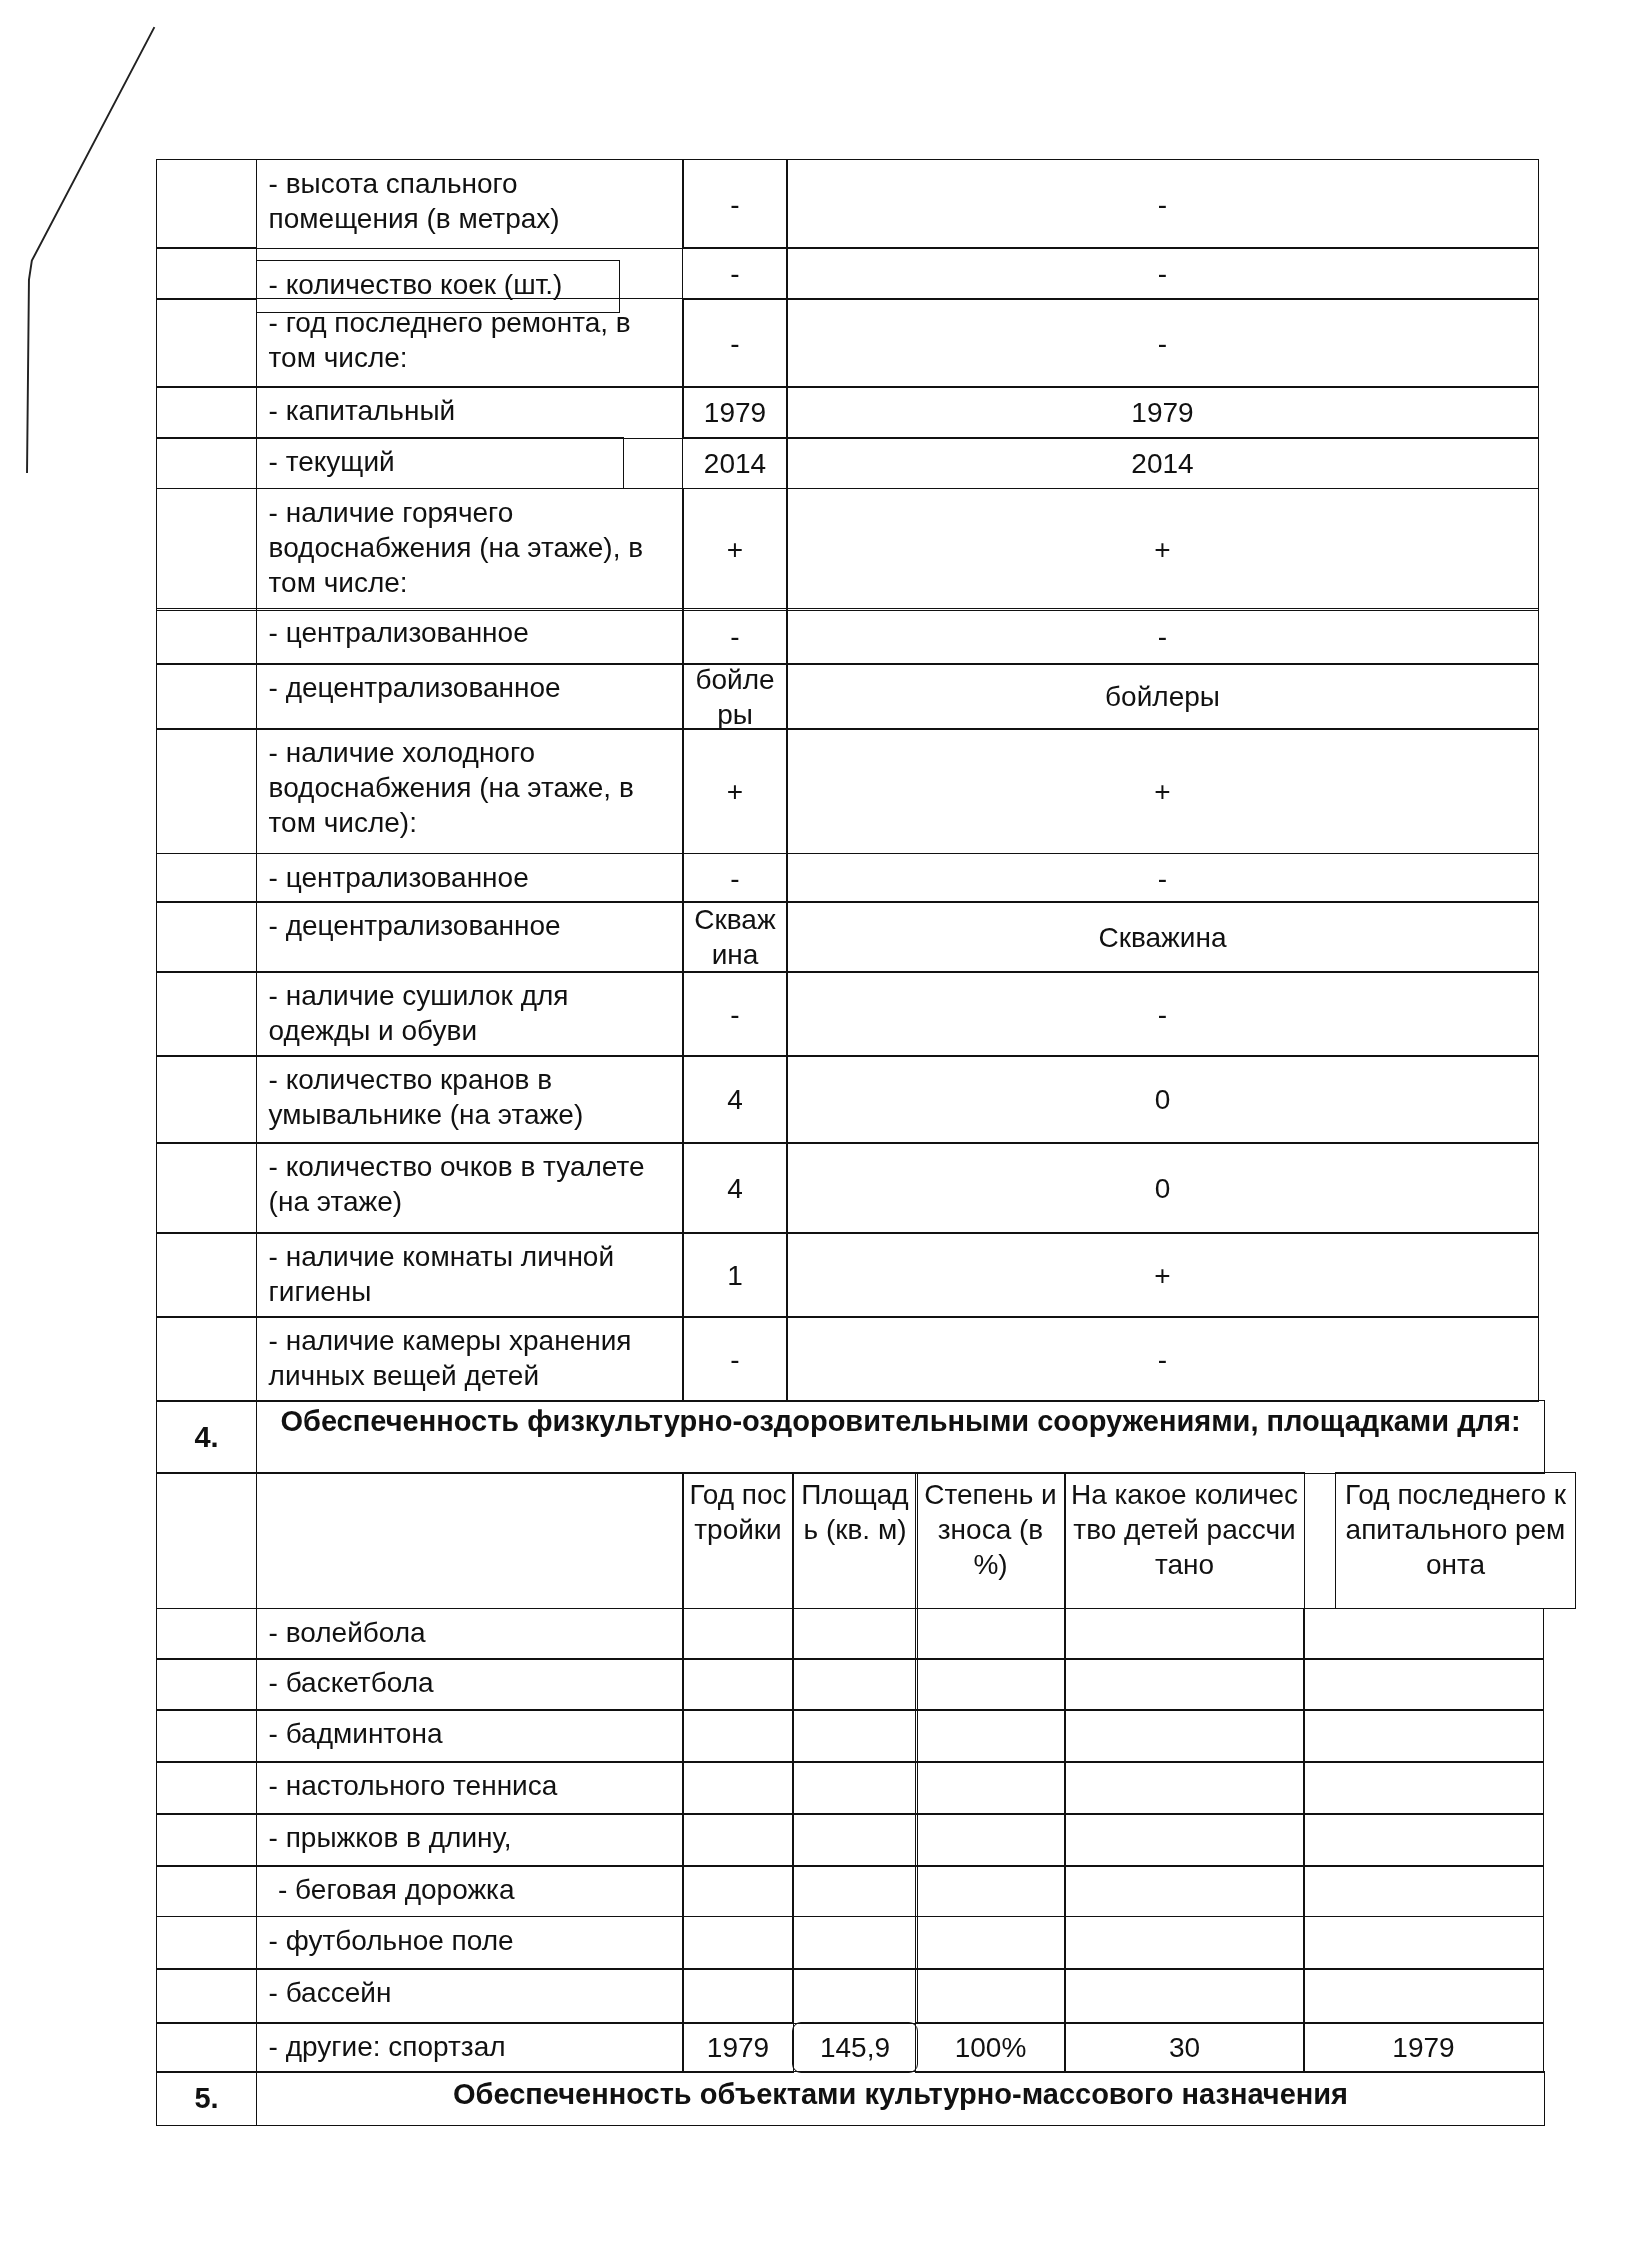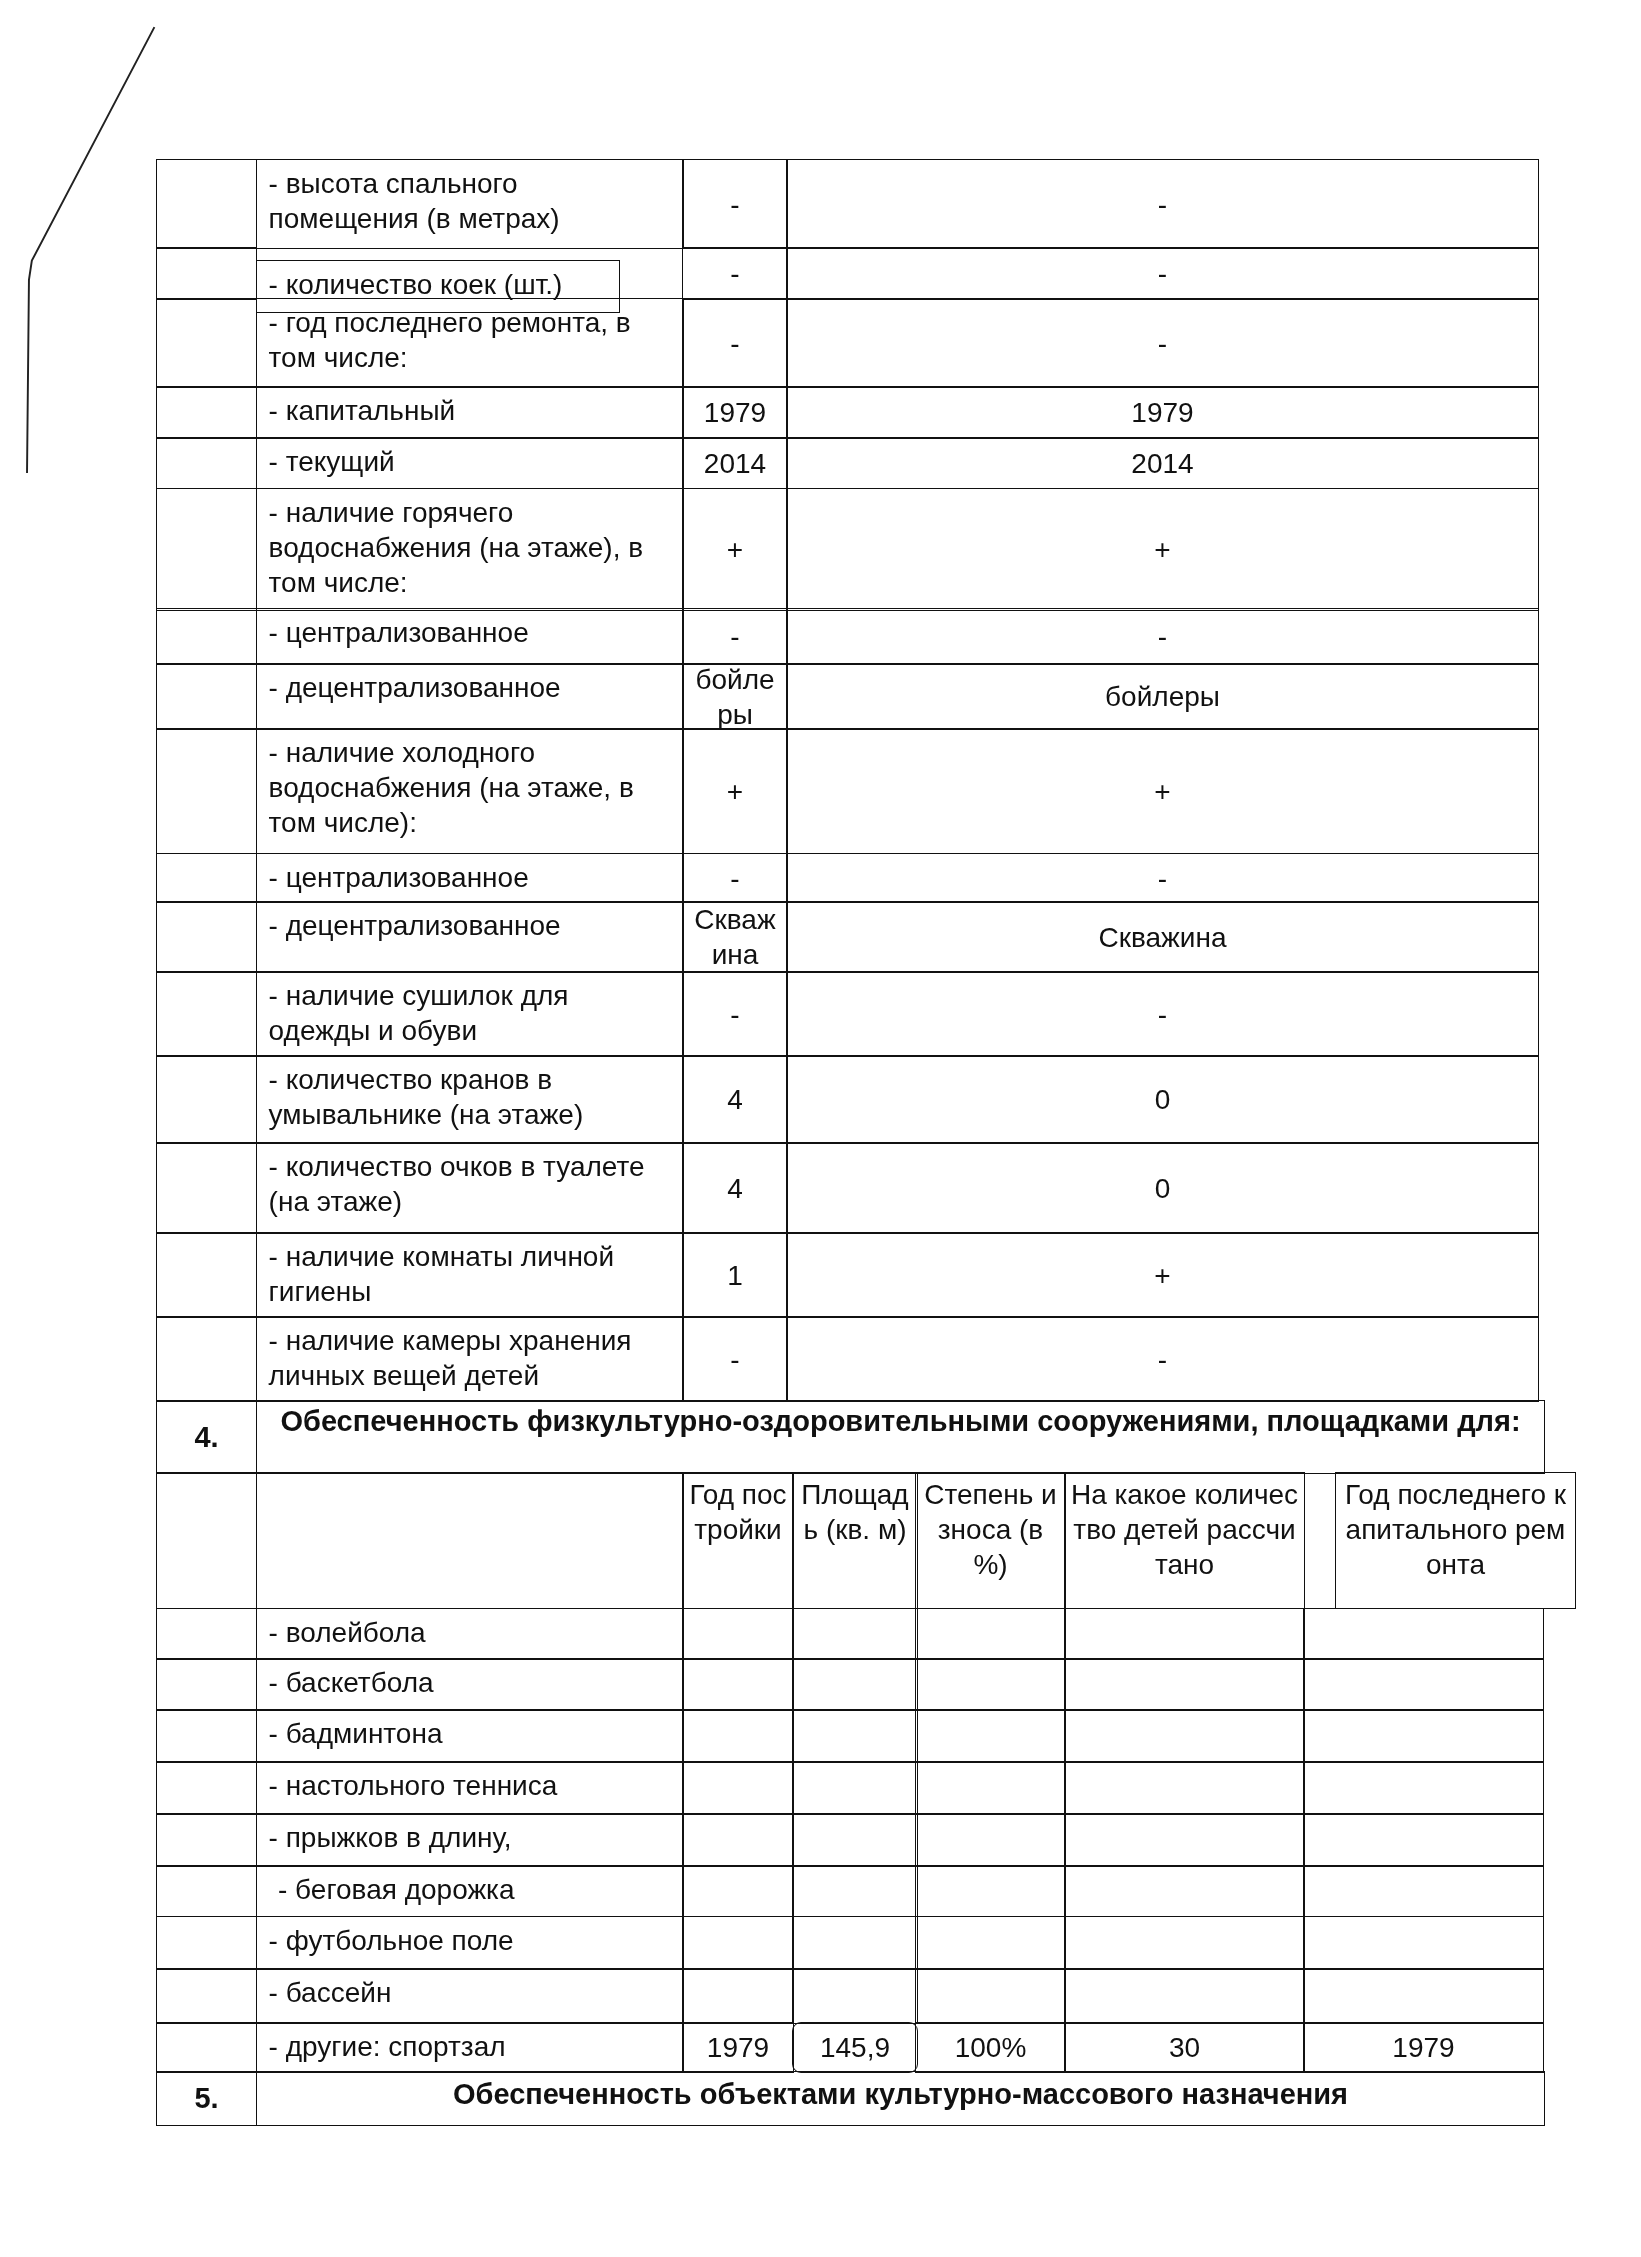--- a/index.html
+++ b/index.html
@@ -49,21 +49,21 @@
     </div>
     <div class="cell " style="left: 156px; top: 386px; width: 101px; height: 53px;"></div>
     <div class="cell lbl" style="left: 256px; top: 386px; width: 428px; height: 53px;"><span>- капитальный</span></div>
     <div class="cell ctr" style="left: 682px; top: 386px; width: 106px; height: 53px; word-break: break-all; padding: 0px 7.7px;">
       <span>1979</span>
     </div>
     <div class="cell ctr" style="left: 786px; top: 386px; width: 753px; height: 53px;">
       <span>1979</span>
     </div>
     <div class="cell " style="left: 156px; top: 437px; width: 101px; height: 52px;"></div>
-    <div class="cell lbl" style="left: 256px; top: 437px; width: 428px; height: 52px;"><span>- текущий</span></div>
+    <div class="cell lbl" style="left: 256px; top: 437px; width: 368px; height: 52px;"><span>- текущий</span></div>
     <div class="cell ctr" style="left: 682px; top: 437px; width: 106px; height: 52px; word-break: break-all; padding: 0px 7.7px;">
       <span>2014</span>
     </div>
     <div class="cell ctr" style="left: 786px; top: 437px; width: 753px; height: 52px;">
       <span>2014</span>
     </div>
     <div class="cell " style="left: 156px; top: 488px; width: 101px; height: 123px;"></div>
     <div class="cell lbl" style="left: 256px; top: 488px; width: 428px; height: 123px;"><span>- наличие горячего водоснабжения (на этаже), в том числе:</span></div>
     <div class="cell ctr" style="left: 682px; top: 488px; width: 106px; height: 123px; word-break: break-all; padding: 0px 7.7px;">
       <span>+</span>

